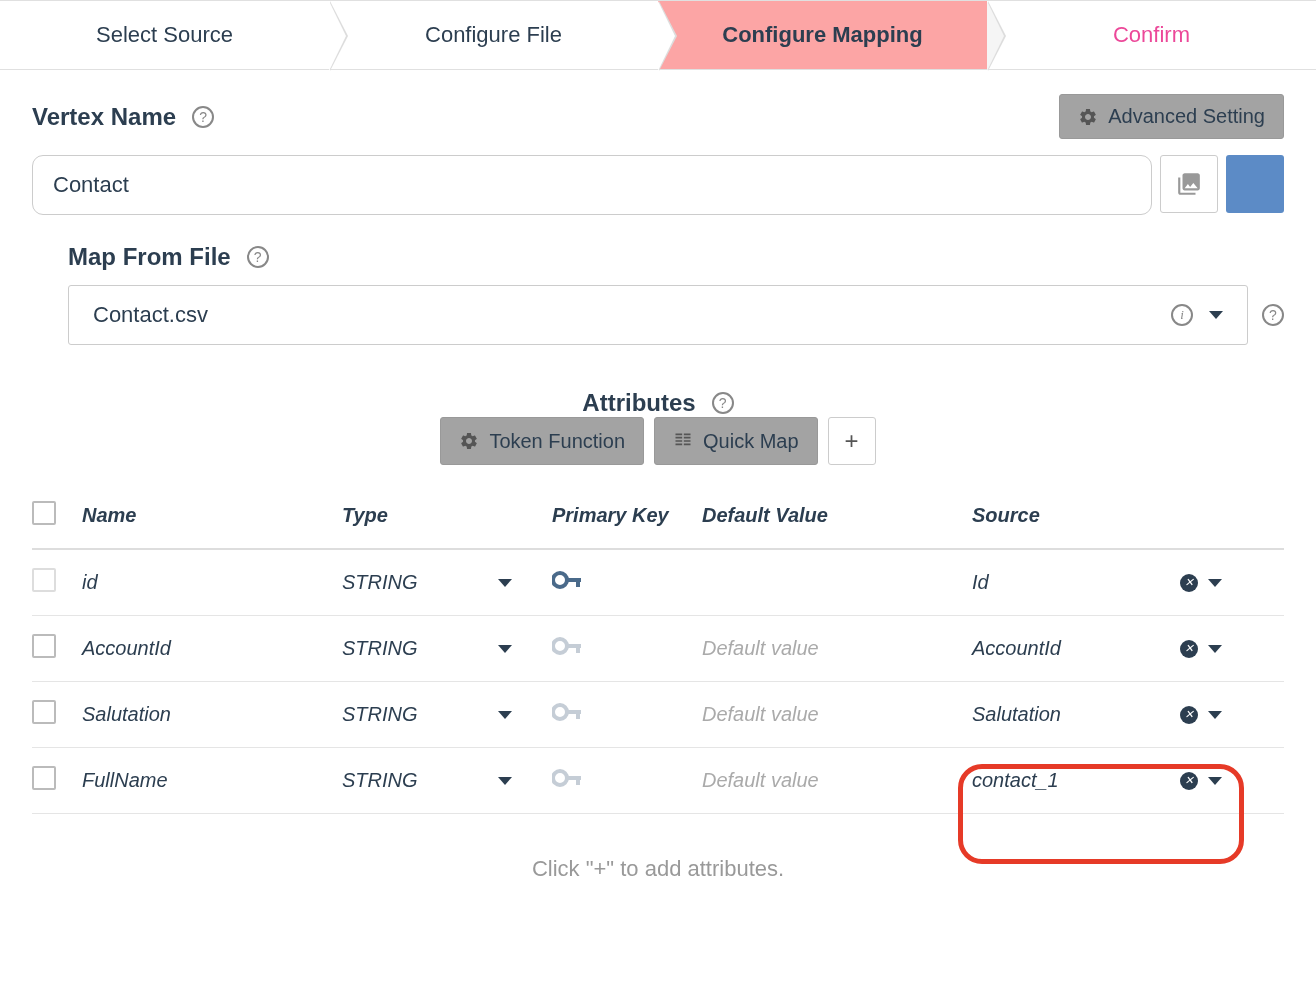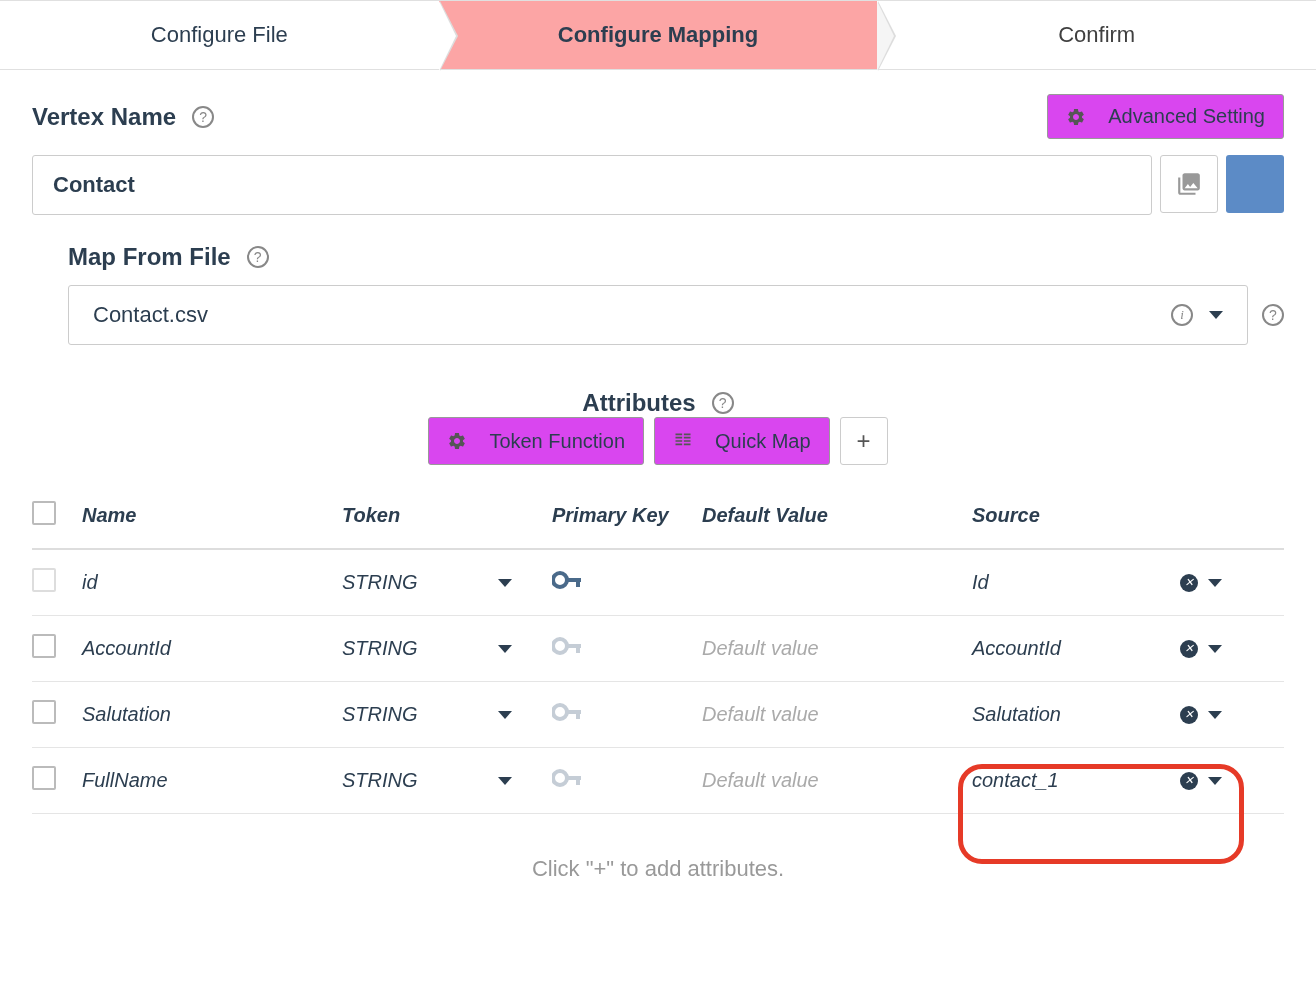--- a/index.html
+++ b/index.html
@@ -29,21 +29,21 @@
       font-size: 22px;
       color: #2c3e50;
       position: relative;
       background: #fff;
     }
     .step.active {
       background: #fca5a5;
       font-weight: 600;
     }
     .step.disabled {
-      color: #404040;
+      color: #ec4899;
     }
     .step::after {
       content: '';
       position: absolute;
       right: -17px;
       top: 0;
       width: 0;
       height: 0;
       border-top: 35px solid transparent;
       border-bottom: 35px solid transparent;
@@ -93,49 +93,48 @@
       color: #888;
       font-weight: normal;
     }
     .vertex-row {
       display: flex;
       align-items: center;
       justify-content: space-between;
     }
     .adv-btn {
       border: 1px solid #999;
-      background: #d946ef;
+      background: #a3a3a3;
       padding: 10px 18px;
       font-size: 20px;
       color: #2c3e50;
       border-radius: 3px;
       display: inline-flex;
       align-items: center;
-      gap: 22px;
+      gap: 10px;
       cursor: pointer;
     }
     .gear-icon, .grid-icon {
       width: 20px;
       height: 20px;
       display: inline-block;
     }
     .input-row {
       display: flex;
       gap: 8px;
       margin-top: 16px;
       padding: 0 32px;
     }
     .text-input {
       flex: 1;
       border: 1px solid #ccc;
-      border-radius: 3px;
+      border-radius: 11px;
       padding: 16px 20px;
       font-size: 22px;
       color: #2c3e50;
-      font-weight: bold;
     }
     .icon-btn {
       width: 58px;
       height: 58px;
       border: 1px solid #ccc;
       border-radius: 3px;
       display: flex;
       align-items: center;
       justify-content: center;
       background: #fff;
@@ -299,20 +298,21 @@
       border: 5px solid #e63a27;
       border-radius: 24px;
       pointer-events: none;
     }
     .pos-rel { position: relative; }
   </style>
 </head>
 <body>
 
 <div class="stepper">
+  <div class="step">Select Source</div>
   <div class="step">Configure File</div>
   <div class="step active">Configure Mapping</div>
   <div class="step disabled">Confirm</div>
 </div>
 
 <div class="section vertex-row">
   <div class="section-label">
     <span>Vertex Name</span>
     <span class="help-icon">?</span>
   </div>
@@ -370,21 +370,21 @@
       <span>Quick Map</span>
     </button>
     <button class="plus-btn">+</button>
   </div>
 </div>
 
 <div class="attr-table pos-rel">
   <div class="table-header">
     <div><span class="checkbox"></span></div>
     <div>Name</div>
-    <div>Token</div>
+    <div>Type</div>
     <div>Primary Key</div>
     <div>Default Value</div>
     <div>Source</div>
   </div>
   <div id="rows-container">
       <div class="table-row">
     <div><span class="checkbox light"></span></div>
     <div>id</div>
     <div class="type-cell">
       <span>STRING</span>

